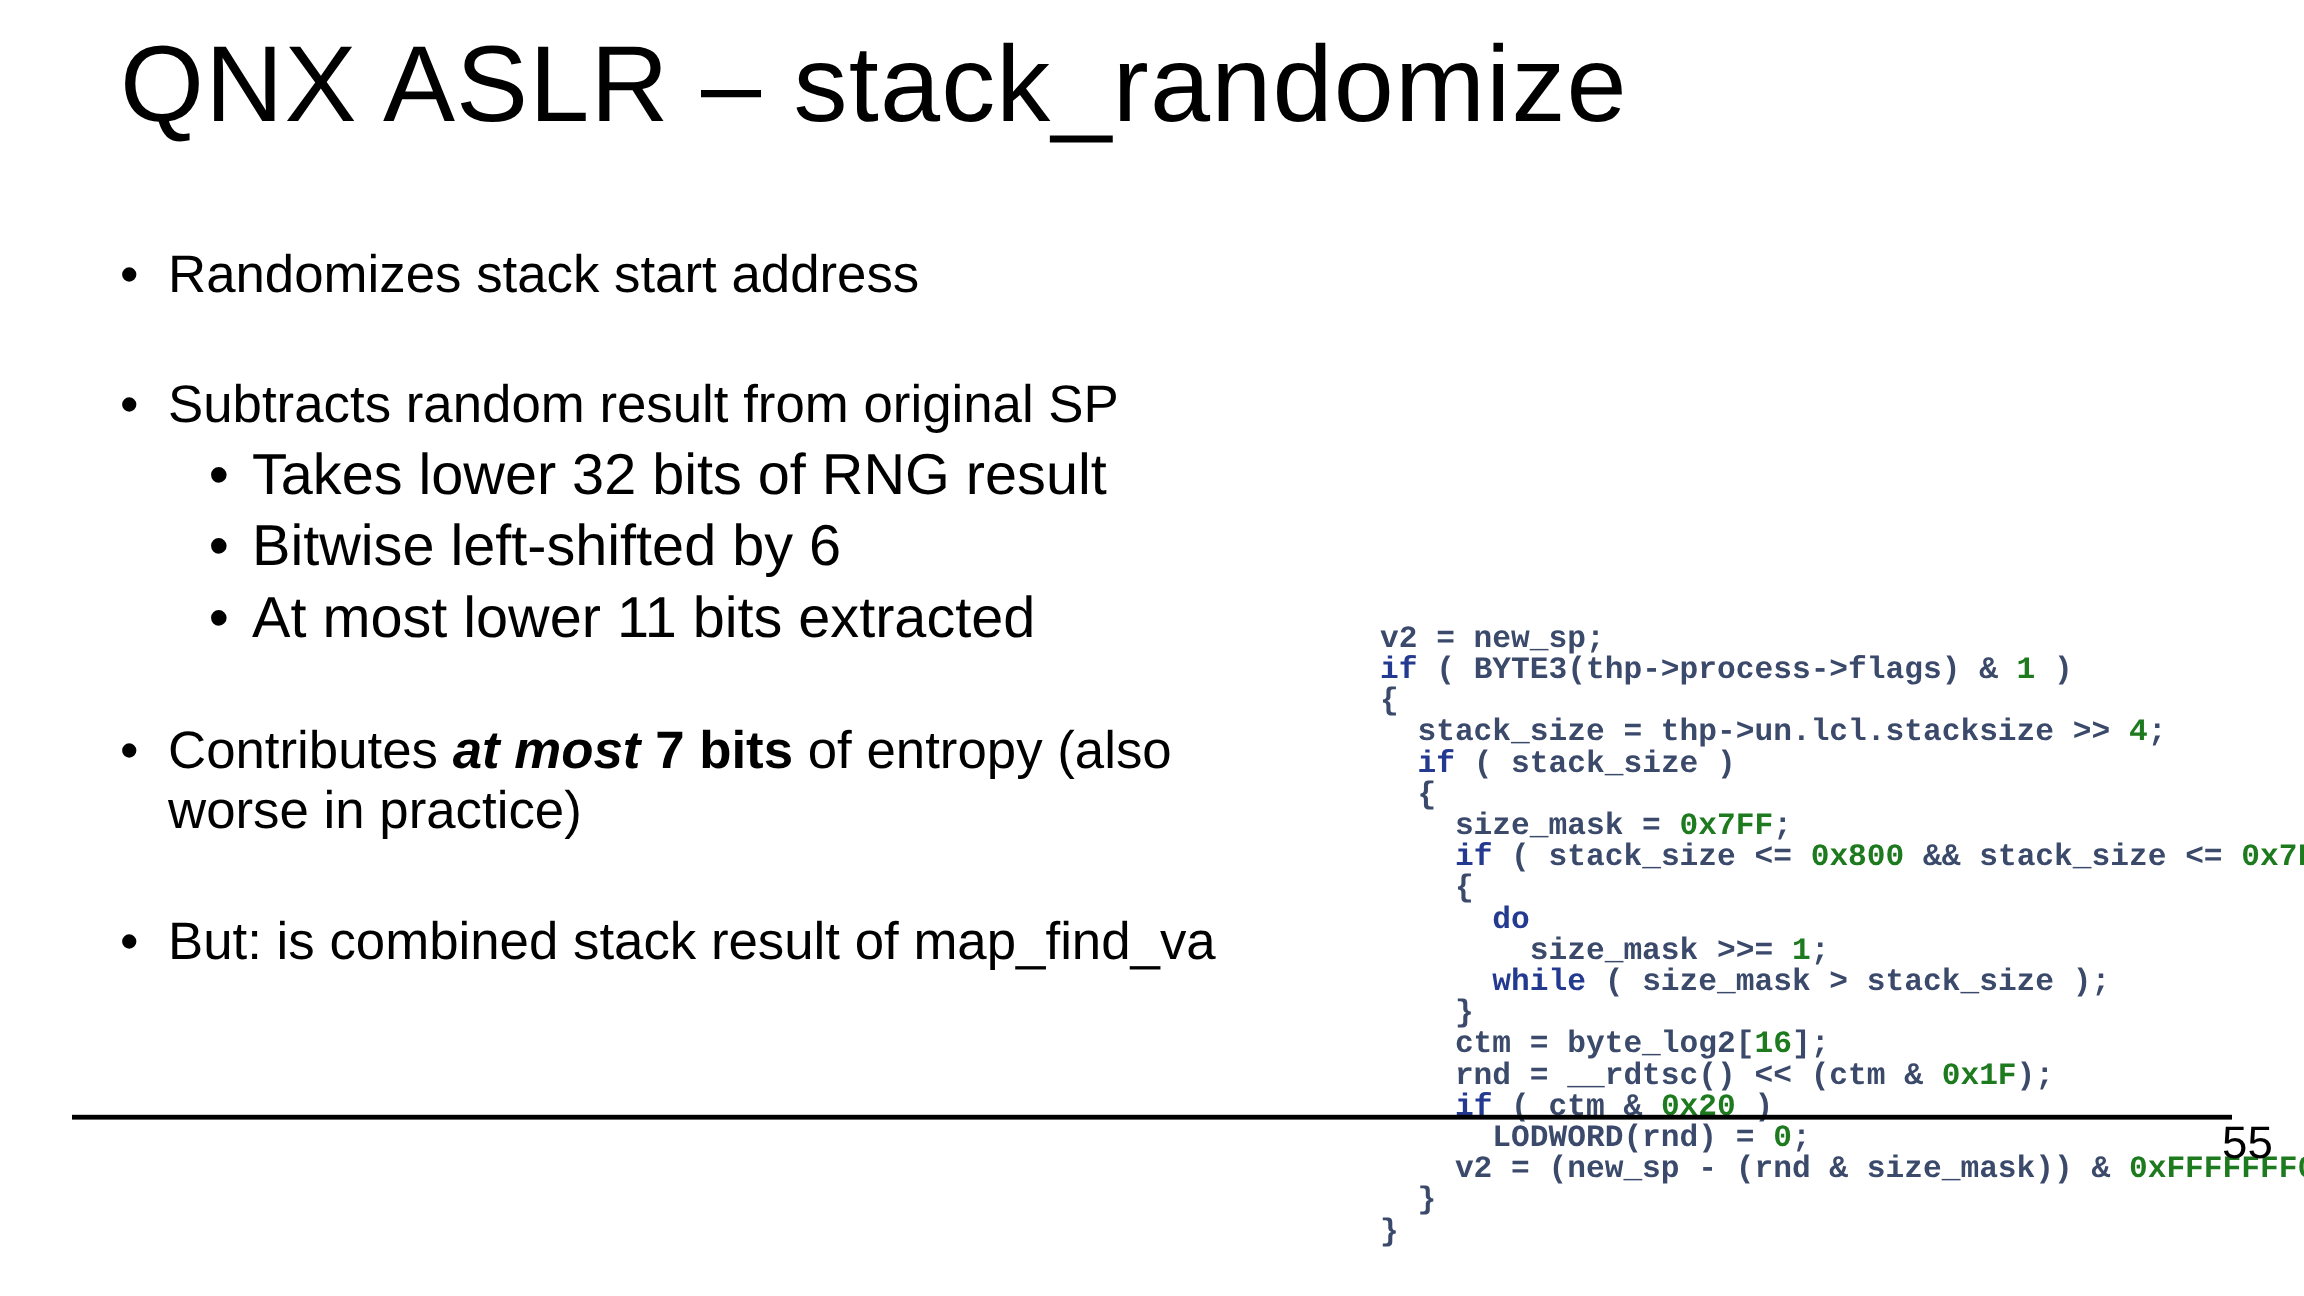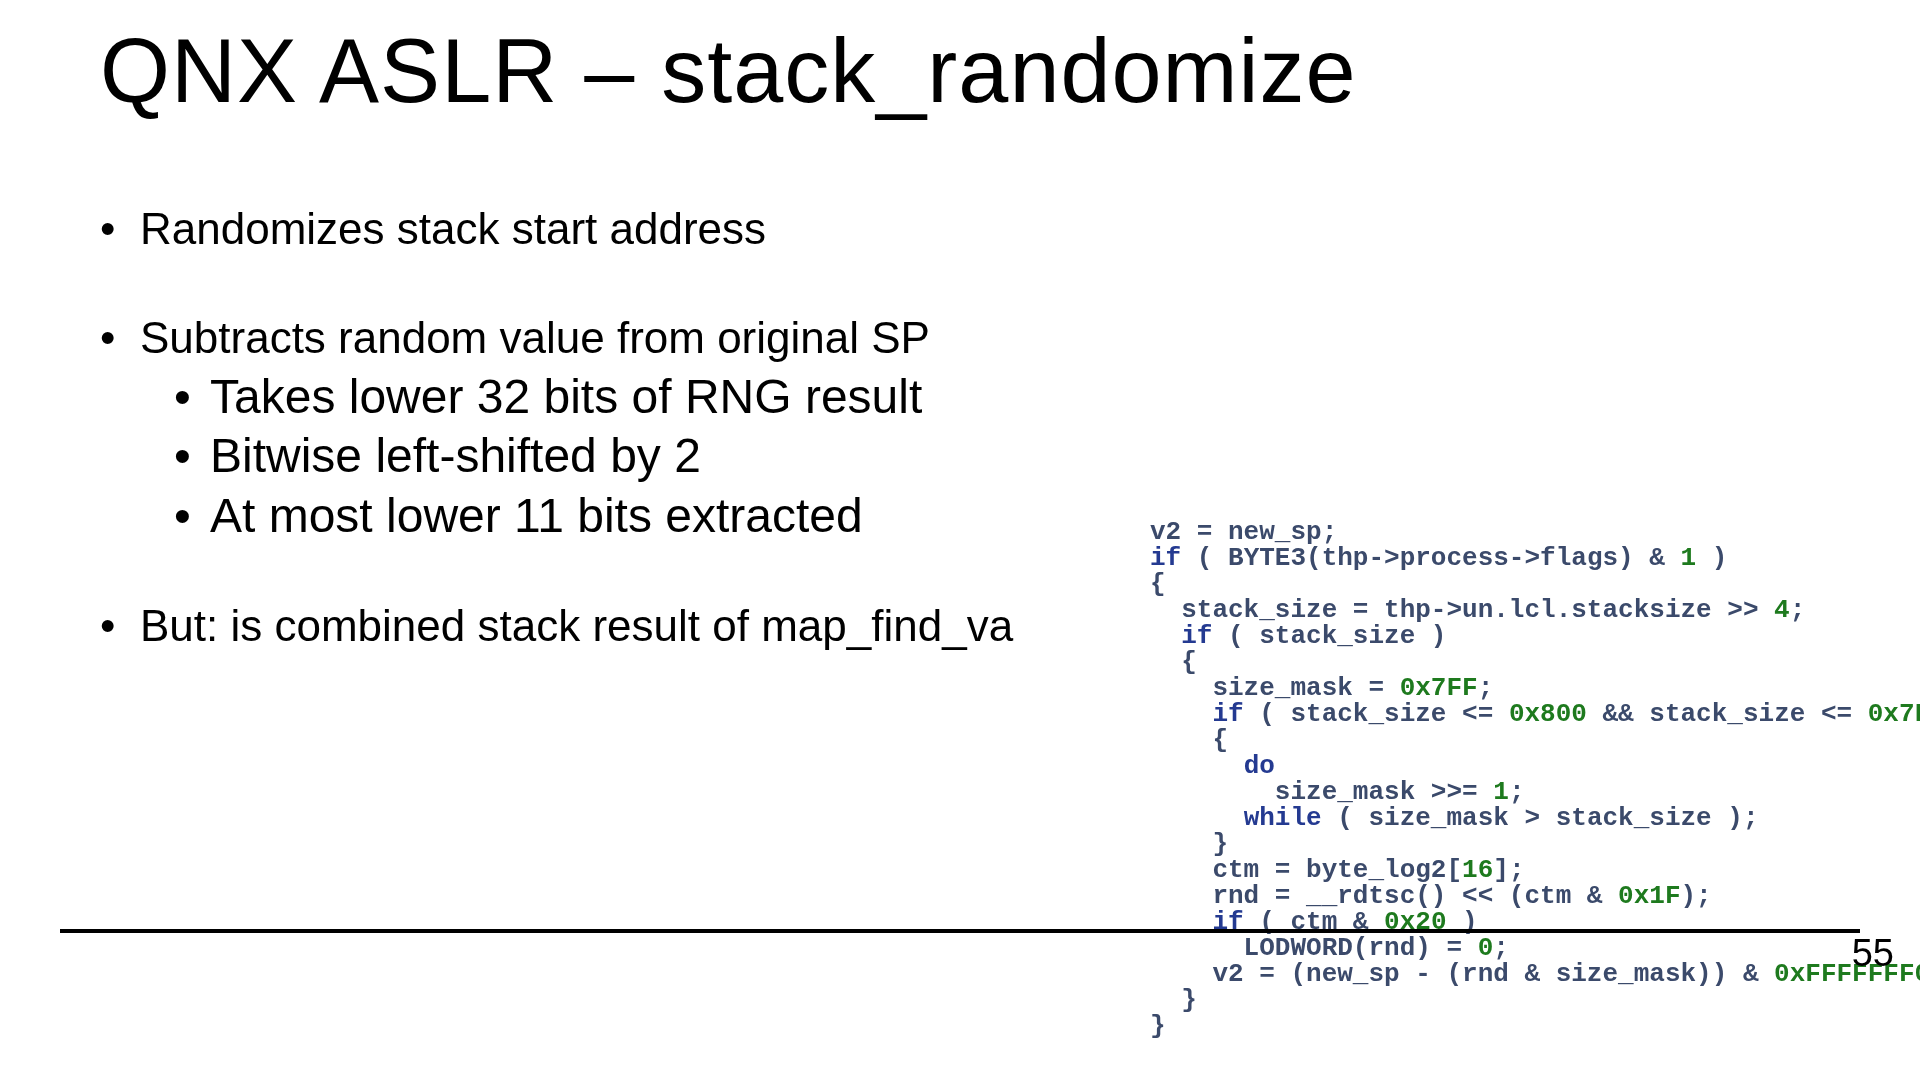--- a/index.html
+++ b/index.html
@@ -127,26 +127,29 @@
 
   <div class="title">QNX ASLR – stack_randomize</div>
 
 
   <div class="body">
     <ul class="lvl1">
       <li>
         <span>Randomizes stack start address</span>
       </li>
       <li>
-        <span>Subtracts random value from original SP</span>
+        <span>Subtracts random result from original SP</span>
         <ul class="lvl2">
           <li><span>Takes lower 32 bits of RNG result</span></li>
-          <li><span>Bitwise left-shifted by 2</span></li>
+          <li><span>Bitwise left-shifted by 6</span></li>
           <li><span>At most lower 11 bits extracted</span></li>
         </ul>
+      </li>
+      <li>
+        <span>Contributes </span><span class="em-it">at most</span><span> </span><span class="em-b">7 bits</span><span> of entropy (also worse in practice)</span>
       </li>
       <li>
         <span>But: is combined stack result of map_find_va</span>
       </li>
     </ul>
   </div>
 
   <pre class="code" id="code-block">v2 = new_sp;
 <span class="kw">if</span> ( BYTE3(thp-&gt;process-&gt;flags) &amp; <span class="num">1</span> )
 {

